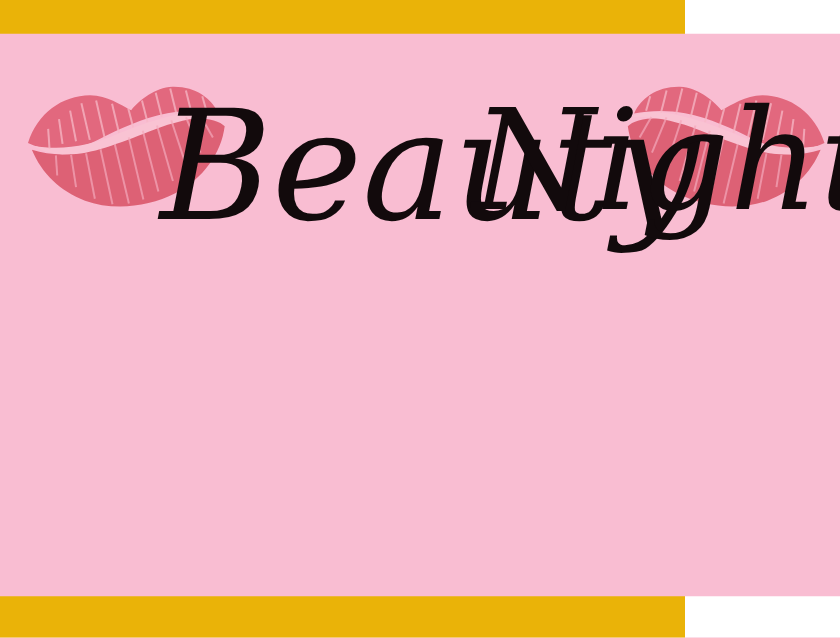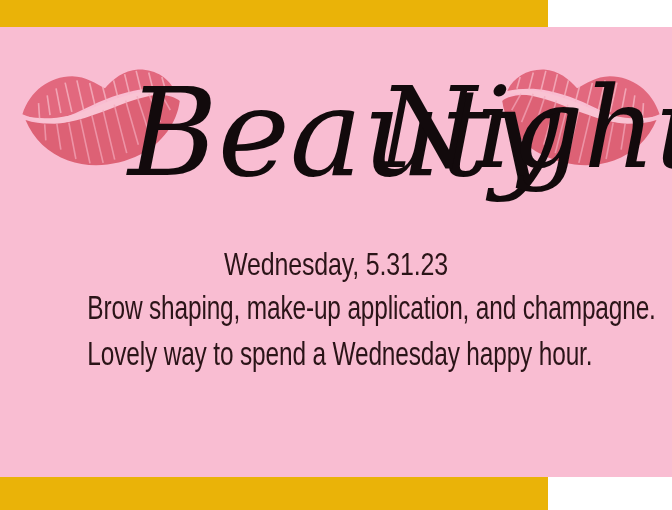--- a/index.html
+++ b/index.html
@@ -187,19 +187,14 @@
     </div>
 
     <div id="script-title">
       <svg viewBox="0 0 672 195" xmlns="http://www.w3.org/2000/svg">
         <text class="script-text" id="svg-word-one" x="128" y="148" font-size="122">Beauty</text>
         <text class="script-text" id="svg-word-two" x="378" y="140" font-size="112">Night</text>
       </svg>
     </div>
   </div>
 
-  <div id="copy">
-    <span class="copy-line" id="date-line">Wednesday, 5.31.23</span>
-    <span class="copy-line" id="detail-line">Brow shaping, make-up application, and champagne.</span>
-    <span class="copy-line" id="closing-line">Lovely way to spend a Wednesday happy hour.</span>
-  </div>
 
 </div>
 
 </body></html>

